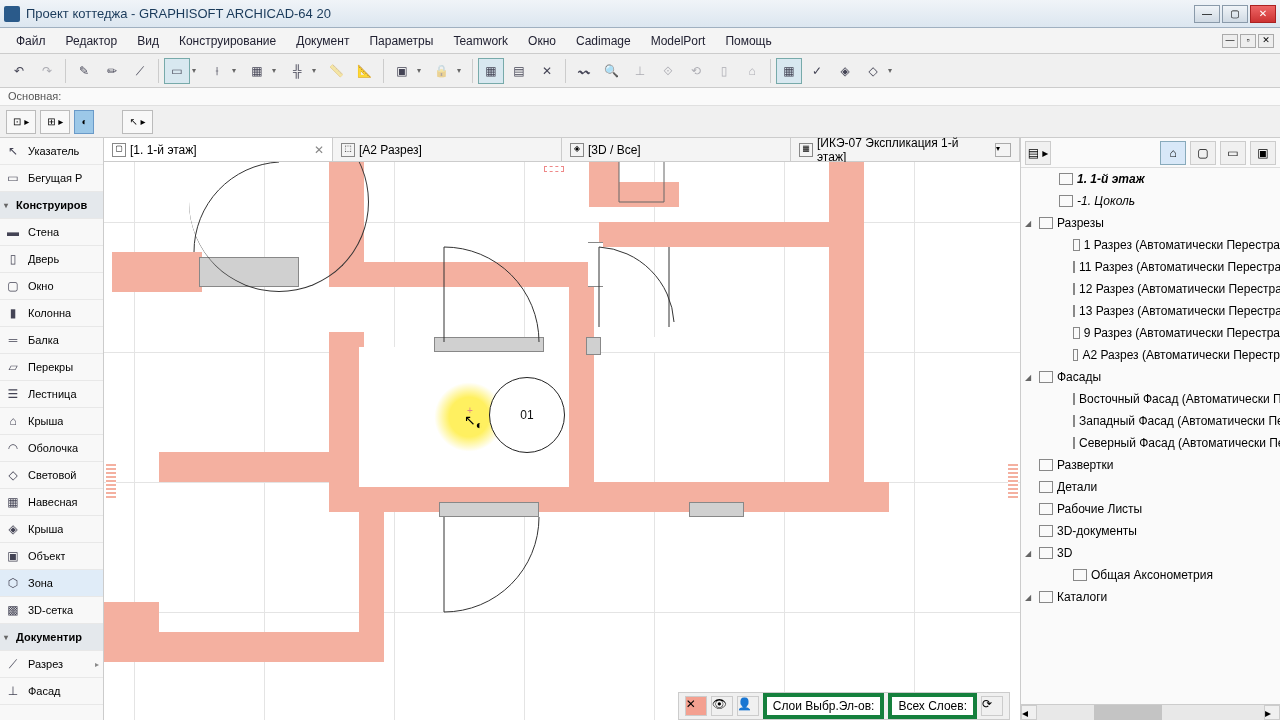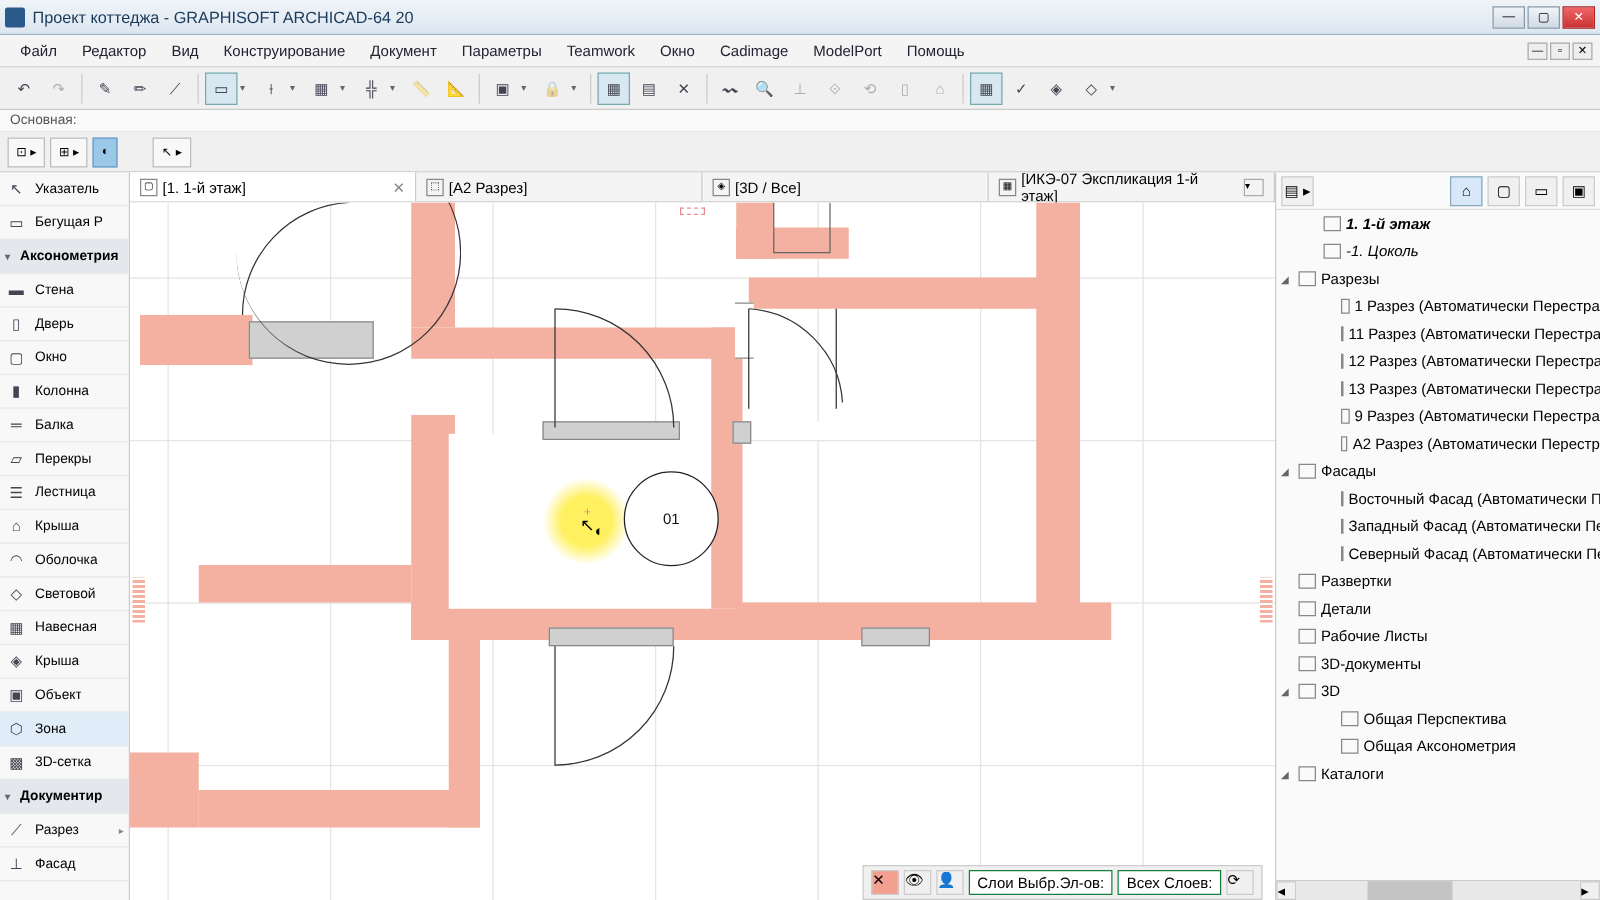--- a/index.html
+++ b/index.html
@@ -66,21 +66,21 @@
 .nav-btn.active { background: #d8e8f8; border-color: #8ab; }
 .nav-tree { flex: 1; overflow-y: auto; }
 .nav-item { height: 22px; display: flex; align-items: center; padding-left: 18px; gap: 4px; cursor: pointer; font-size: 11px; white-space: nowrap; }
 .nav-item.bold { font-weight: bold; }
 .nav-item.sub { padding-left: 38px; font-style: italic; }
 .nav-item.subsub { padding-left: 52px; }
 .nav-item .ni-ico { width: 14px; height: 12px; border: 1px solid #888; font-size: 7px; }
 .nav-item .tree-toggle { font-size: 8px; color: #666; width: 10px; margin-left: -14px; }
 
 .bottom-bar { position: absolute; bottom: 0; right: 270px; height: 28px; display: flex; align-items: center; gap: 4px; background: #f0f0f0; border: 1px solid #ccc; padding: 2px 6px; }
-.bb-item { padding: 2px 6px; border: 1px solid #15803d; background: #fff; font-size: 10px; }
+.bb-item { padding: 2px 6px; border: 4px solid #15803d; background: #fff; font-size: 10px; }
 .bb-icon { width: 22px; height: 20px; border: 1px solid #ccc; }
 
 .nav-bottom-scroll { height: 16px; border-top: 1px solid #ccc; background: #f0f0f0; display: flex; }
 .nav-bottom-scroll .sb-btn { width: 16px; border: 1px solid #ccc; }
 .nav-bottom-scroll .sb-track { flex: 1; background: #e8e8e8; position: relative; }
 .nav-bottom-scroll .sb-thumb { position: absolute; height: 100%; background: #c4c4c4; left: 25%; width: 30%; }
 
 .side-handle { position: absolute; width: 10px; height: 36px; background: repeating-linear-gradient(0deg,#f4b0a0,#f4b0a0 2px,#fff 2px,#fff 4px); }
 </style>
 </head>
@@ -171,21 +171,21 @@
     <div class="tbx-item">
         <div class="tbx-icon">↖</div>
         <span class="lbl">Указатель</span>
       </div>
     <div class="tbx-item">
         <div class="tbx-icon">▭</div>
         <span class="lbl">Бегущая Р</span>
       </div>
     <div class="tbx-item tbx-header">
         <span class="chevron">▾</span>
-        <span class="lbl">Аксонометрия</span>
+        <span class="lbl">Конструиров</span>
       </div>
     <div class="tbx-item">
         <div class="tbx-icon">▬</div>
         <span class="lbl">Стена</span>
       </div>
     <div class="tbx-item">
         <div class="tbx-icon">▯</div>
         <span class="lbl">Дверь</span>
       </div>
     <div class="tbx-item">
@@ -323,21 +323,21 @@
         <path d="M 340 85 A 95 95 0 0 1 435 180" fill="none" stroke="#333" stroke-width="1"></path>
         <line x1="340" y1="85" x2="340" y2="180" stroke="#333"></line>
         <path d="M 495 85 A 80 80 0 0 1 570 160" fill="none" stroke="#333" stroke-width="1"></path>
         <line x1="495" y1="85" x2="495" y2="165" stroke="#333"></line>
         <line x1="565" y1="85" x2="565" y2="165" stroke="#333"></line>
         <path d="M 340 355 L 340 450 A 95 95 0 0 0 435 355" fill="none" stroke="#333" stroke-width="1"></path>
         <path d="M 515 0 L 515 40 L 560 40 L 560 0" fill="none" stroke="#666"></path>
       </svg>
 
       <div class="highlight-spot" style="left:330px; top:220px"></div>
-      <div class="zone-circle" style="left:395px; top:215px">
+      <div class="zone-circle" style="left:385px; top:215px">
         <span>01</span>
       </div>
       <div style="position:absolute; left:360px; top:250px; font-size:14px;">↖<sub>◐</sub></div>
       <div style="position:absolute; left:363px; top:243px; color:#d88; font-size:10px">+</div>
 
       <div class="side-handle" style="left:2px; top:300px"></div>
       <div class="side-handle" style="right:2px; top:300px"></div>
       <div style="position:absolute; left:440px; top:4px; width:20px; height:6px; border:1px dashed #e88"></div>
 
       <div class="bottom-bar" style="right:10px">
@@ -431,24 +431,20 @@
           <span class="ni-ico"></span>
           <span>3D-документы</span>
         </div>
       <div class="nav-item">
           <span class="tree-toggle">◢</span>
           <span class="ni-ico"></span>
           <span>3D</span>
         </div>
       <div class="nav-item subsub">
           <span class="ni-ico"></span>
-          <span>Общая Перспектива</span>
-        </div>
-      <div class="nav-item subsub">
-          <span class="ni-ico"></span>
           <span>Общая Аксонометрия</span>
         </div>
       <div class="nav-item">
           <span class="tree-toggle">◢</span>
           <span class="ni-ico"></span>
           <span>Каталоги</span>
         </div>
     </div>
     <div class="nav-bottom-scroll">
       <div class="sb-btn">◂</div>

